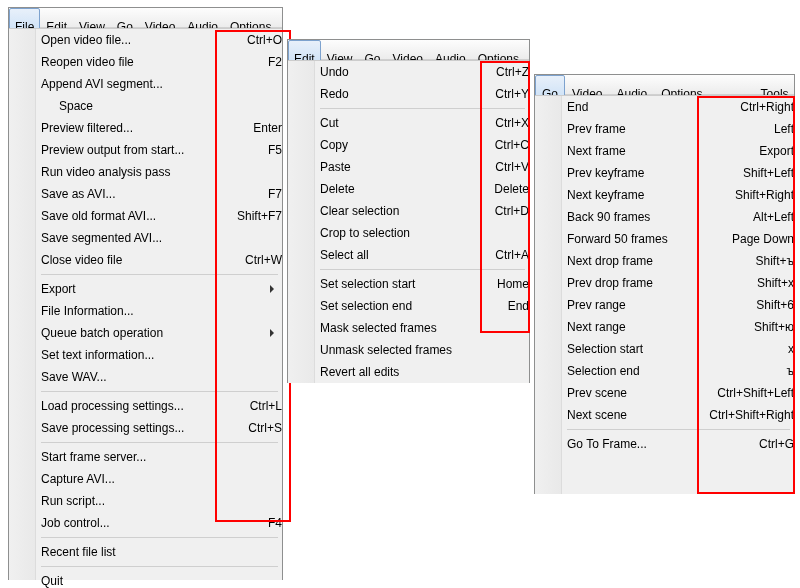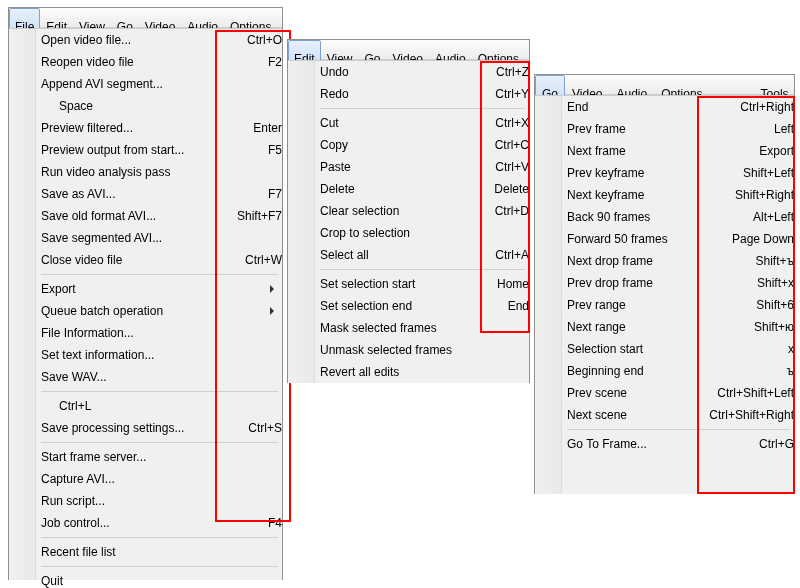--- a/index.html
+++ b/index.html
@@ -150,38 +150,39 @@
           <span class="label">Close video file</span>
           <span class="shortcut">Ctrl+W</span>
         </div>
         <div class="menu-divider"></div>
         <div class="menu-item">
           <span class="label">Export</span>
           <span class="shortcut"></span>
           <span class="submenu-arrow"></span>
         </div>
         <div class="menu-item">
+          <span class="label">File Information...</span>
+          <span class="shortcut"></span>
+        </div>
+        <div class="menu-item">
           <span class="label">Queue batch operation</span>
           <span class="shortcut"></span>
           <span class="submenu-arrow"></span>
         </div>
         <div class="menu-item">
-          <span class="label">File Information...</span>
-          <span class="shortcut"></span>
-        </div>
-        <div class="menu-item">
           <span class="label">Set text information...</span>
           <span class="shortcut"></span>
         </div>
         <div class="menu-item">
           <span class="label">Save WAV...</span>
           <span class="shortcut"></span>
         </div>
         <div class="menu-divider"></div>
         <div class="menu-item">
+          <span class="label">Load processing settings...</span>
           <span class="shortcut">Ctrl+L</span>
         </div>
         <div class="menu-item">
           <span class="label">Save processing settings...</span>
           <span class="shortcut">Ctrl+S</span>
         </div>
         <div class="menu-divider"></div>
         <div class="menu-item">
           <span class="label">Start frame server...</span>
           <span class="shortcut"></span>
@@ -360,21 +361,21 @@
         </div>
         <div class="menu-item">
           <span class="label">Next range</span>
           <span class="shortcut">Shift+ю</span>
         </div>
         <div class="menu-item">
           <span class="label">Selection start</span>
           <span class="shortcut">х</span>
         </div>
         <div class="menu-item">
-          <span class="label">Beginning end</span>
+          <span class="label">Selection end</span>
           <span class="shortcut">ъ</span>
         </div>
         <div class="menu-item">
           <span class="label">Prev scene</span>
           <span class="shortcut">Ctrl+Shift+Left</span>
         </div>
         <div class="menu-item">
           <span class="label">Next scene</span>
           <span class="shortcut">Ctrl+Shift+Right</span>
         </div>

